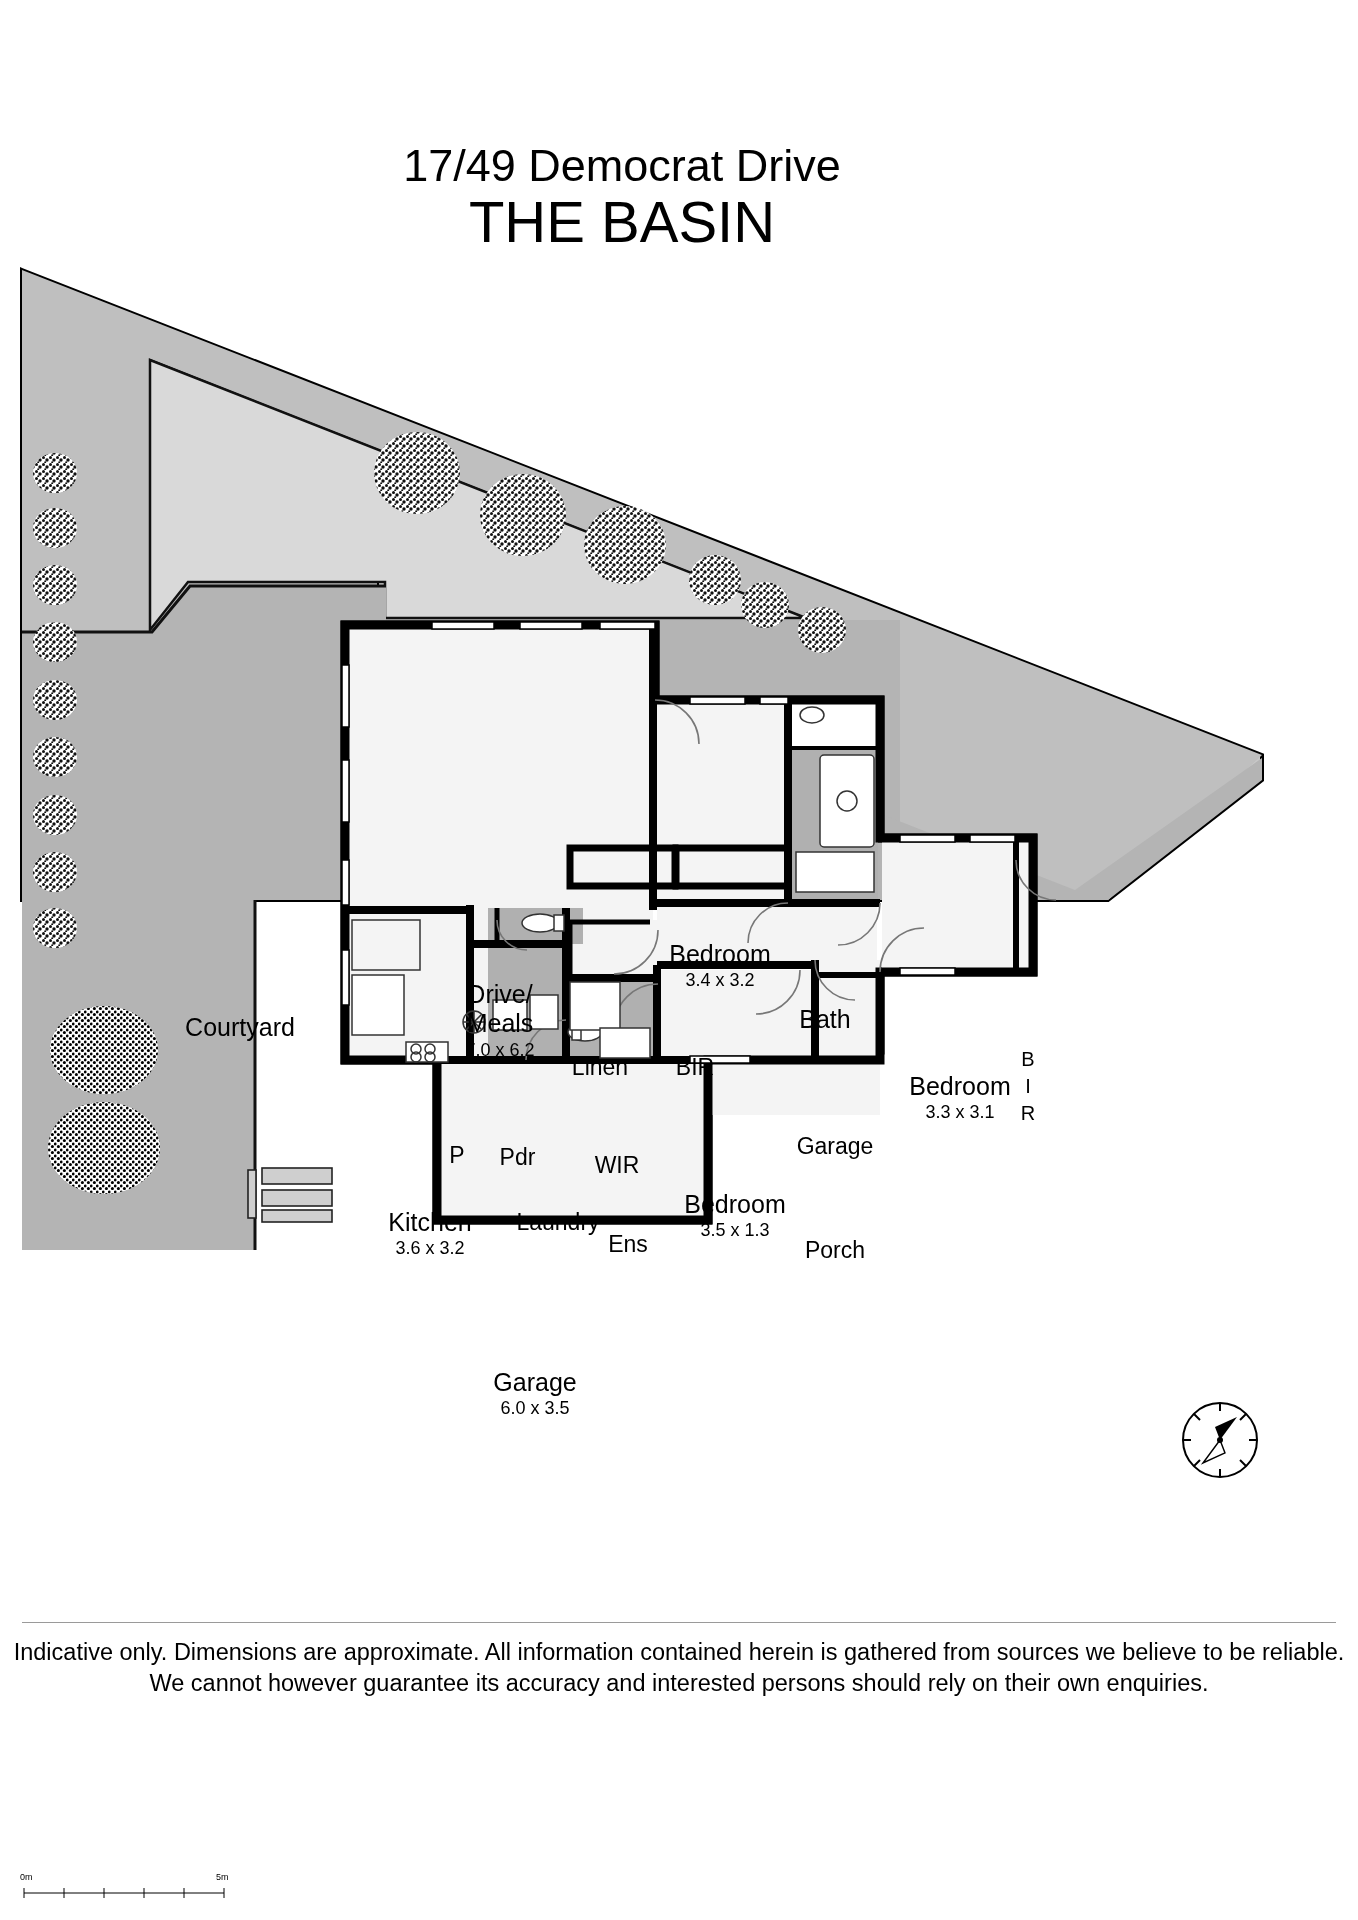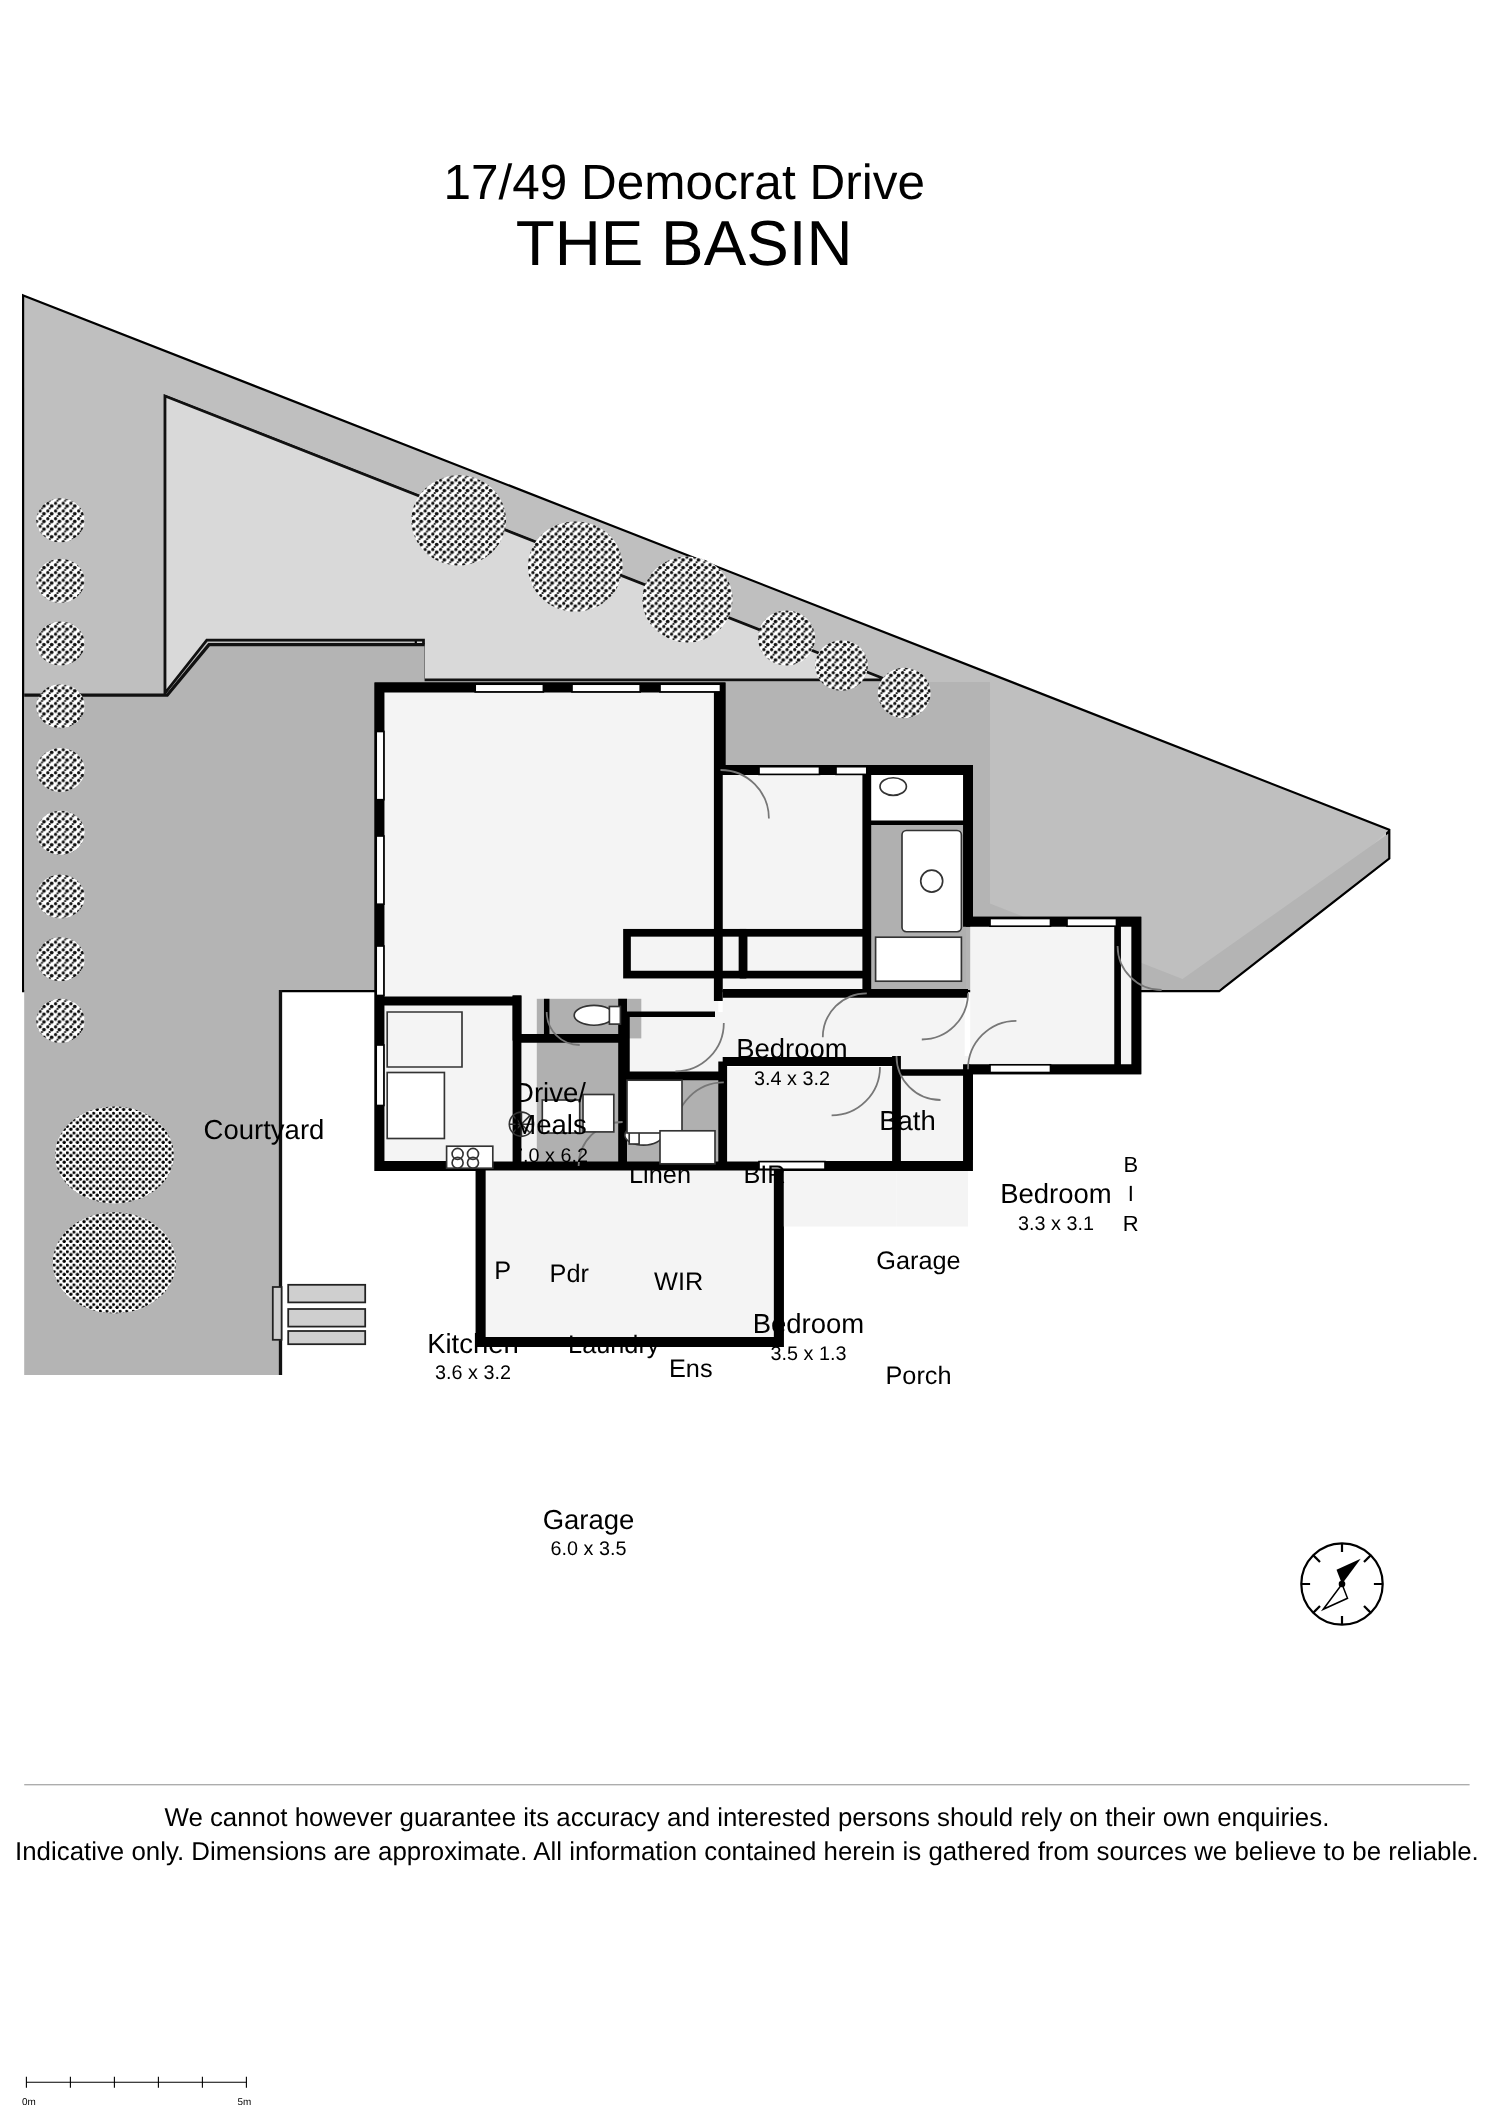--- a/index.html
+++ b/index.html
@@ -89,21 +89,20 @@
     position: absolute;
     left: 20px;
     top: 1872px;
     width: 230px;
     height: 34px;
   }
   #scalebar .slabel {
     position: absolute;
     font-size: 9px;
     top: 0px;
-    margin-top: 34px;
   }
   #scalebar .slabel.left  { left: 0px; }
   #scalebar .slabel.right { left: 196px; }
 
   
   #compass { position: absolute; left: 1175px; top: 1395px; width: 90px; height: 90px; }
 </style>
 </head>
 <body>
 
@@ -410,22 +409,22 @@
       </g>
 
       <polygon points="62,22 45,45 40,32" fill="#000"></polygon>
       <polygon points="28,68 45,45 50,58" fill="#fff" stroke="#000" stroke-width="1.4"></polygon>
       <circle cx="45" cy="45" r="3" fill="#000"></circle>
     </svg>
   </div>
 
   <div id="disclaimer-rule"></div>
   <div id="disclaimer">
+    <div>Indicative only. Dimensions are approximate. All information contained herein is gathered from sources we believe to be reliable.</div>
     <div>We cannot however guarantee its accuracy and interested persons should rely on their own enquiries.</div>
-    <div>Indicative only. Dimensions are approximate. All information contained herein is gathered from sources we believe to be reliable.</div>
   </div>
 
   <div id="scalebar">
     <div class="slabel left">0m</div>
     <div class="slabel right">5m</div>
     <svg width="230" height="22" viewBox="0 0 230 22" style="position:absolute;left:0;top:12px;" xmlns="http://www.w3.org/2000/svg">
       <g stroke="#000" stroke-width="1" fill="none">
         <line x1="4" y1="4" x2="4" y2="14"></line>
         <line x1="4" y1="9" x2="204" y2="9"></line>
         <line x1="44" y1="4" x2="44" y2="14"></line>

